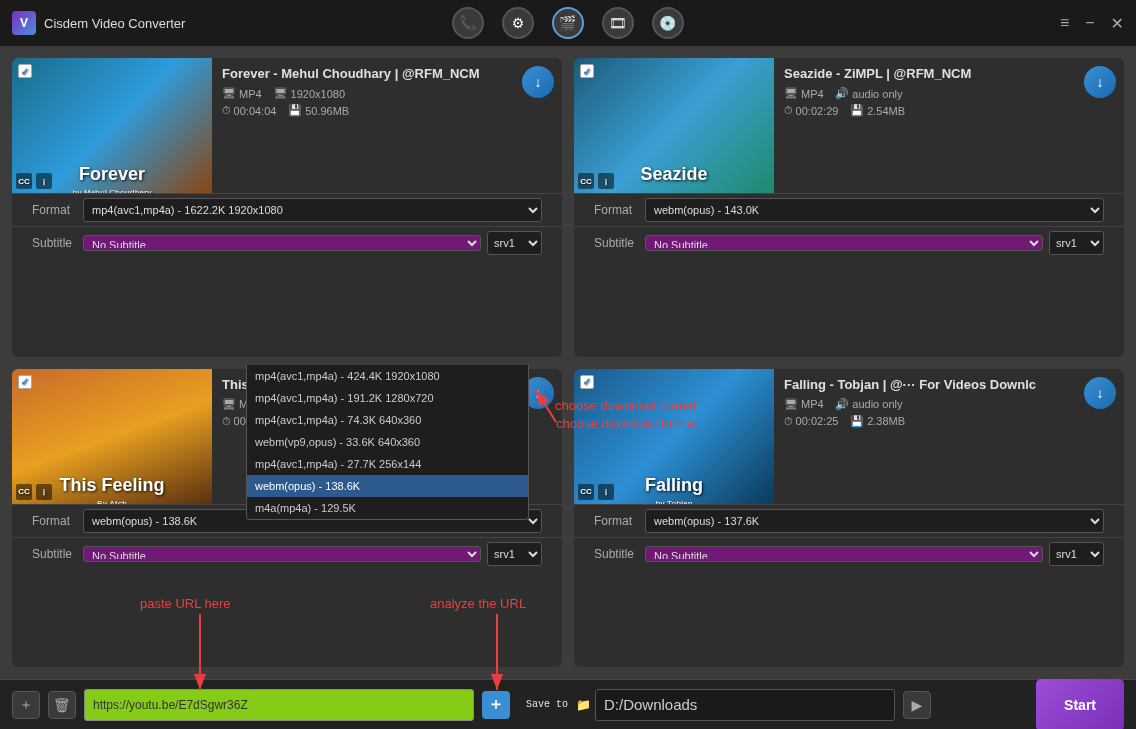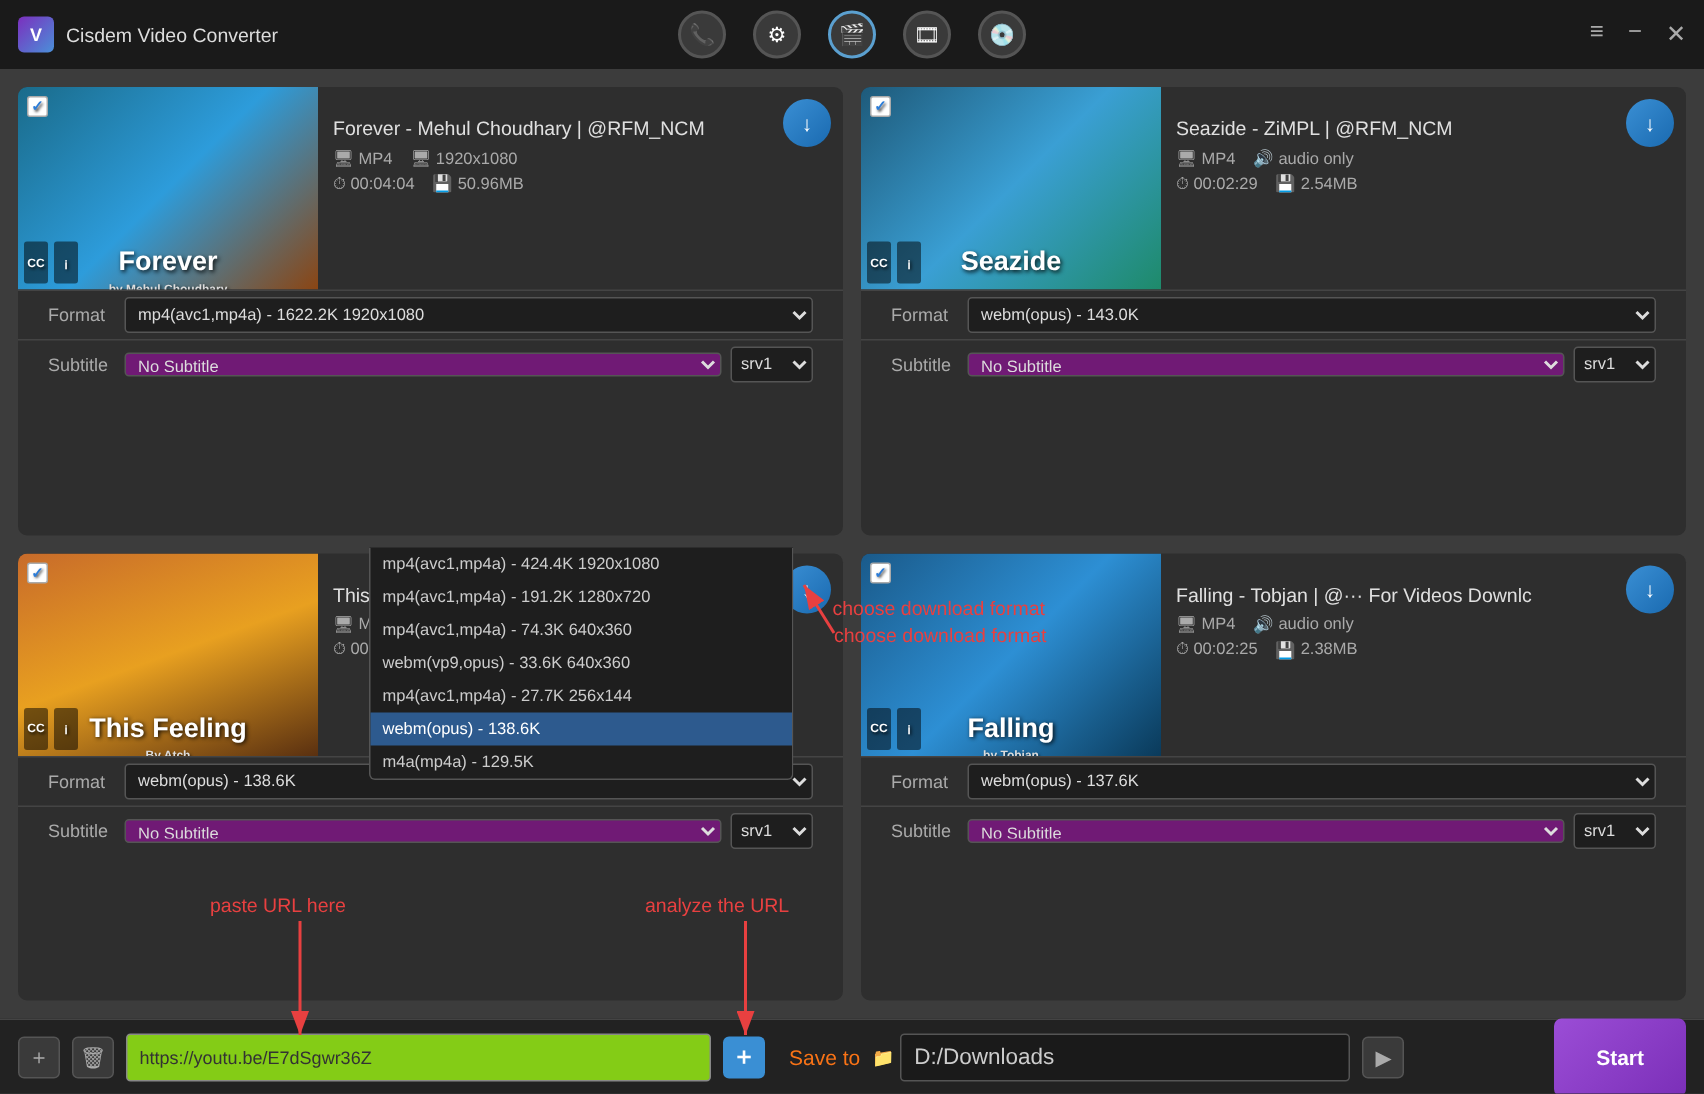--- a/index.html
+++ b/index.html
@@ -129,42 +129,41 @@
       font-size: 10px;
       color: #2b7cd8;
       font-weight: bold;
     }
     .thumb-icons-bottom {
       position: absolute;
       bottom: 4px; left: 4px;
       display: flex; gap: 4px;
     }
     .thumb-icon-small {
-      width: 16px; height: 28px;
+      width: 16px; height: 16px;
       background: rgba(0,0,0,0.5);
       border-radius: 2px;
       font-size: 8px;
       display: flex; align-items: center; justify-content: center;
     }
 
     .video-info {
       flex: 1;
       padding: 8px 10px;
       position: relative;
     }
     .video-title {
       font-size: 13px;
       color: #e0e0e0;
       margin-bottom: 6px;
-      font-weight: 400;
+      font-weight: 700;
       white-space: nowrap;
       overflow: hidden;
       text-overflow: ellipsis;
       max-width: 280px;
-      margin-top: 12px;
     }
     .video-meta {
       display: flex;
       gap: 12px;
       margin-bottom: 4px;
       font-size: 11px;
       color: #aaa;
     }
     .meta-item { display: flex; align-items: center; gap: 3px; }
     .meta-icon { font-size: 11px; }
@@ -292,21 +291,21 @@
       width: 28px; height: 28px;
       background: #3a8fd4;
       border: none;
       border-radius: 4px;
       cursor: pointer;
       display: flex; align-items: center; justify-content: center;
       color: #fff;
       font-size: 16px;
       font-weight: bold;
     }
-    .save-to-label { color: #f97316; font-size: 14px; margin-left: 8px; }
+    .save-to-label { color: #e5e5e5; font-size: 10px; margin-left: 8px; font-family: Liberation Mono, monospace; }
     .save-path-input {
       width: 300px;
       height: 32px;
       background: #1a1a1a;
       border: 1px solid #555;
       border-radius: 3px;
       padding: 0 8px;
       font-size: 15px;
       color: #ccc;
     }

